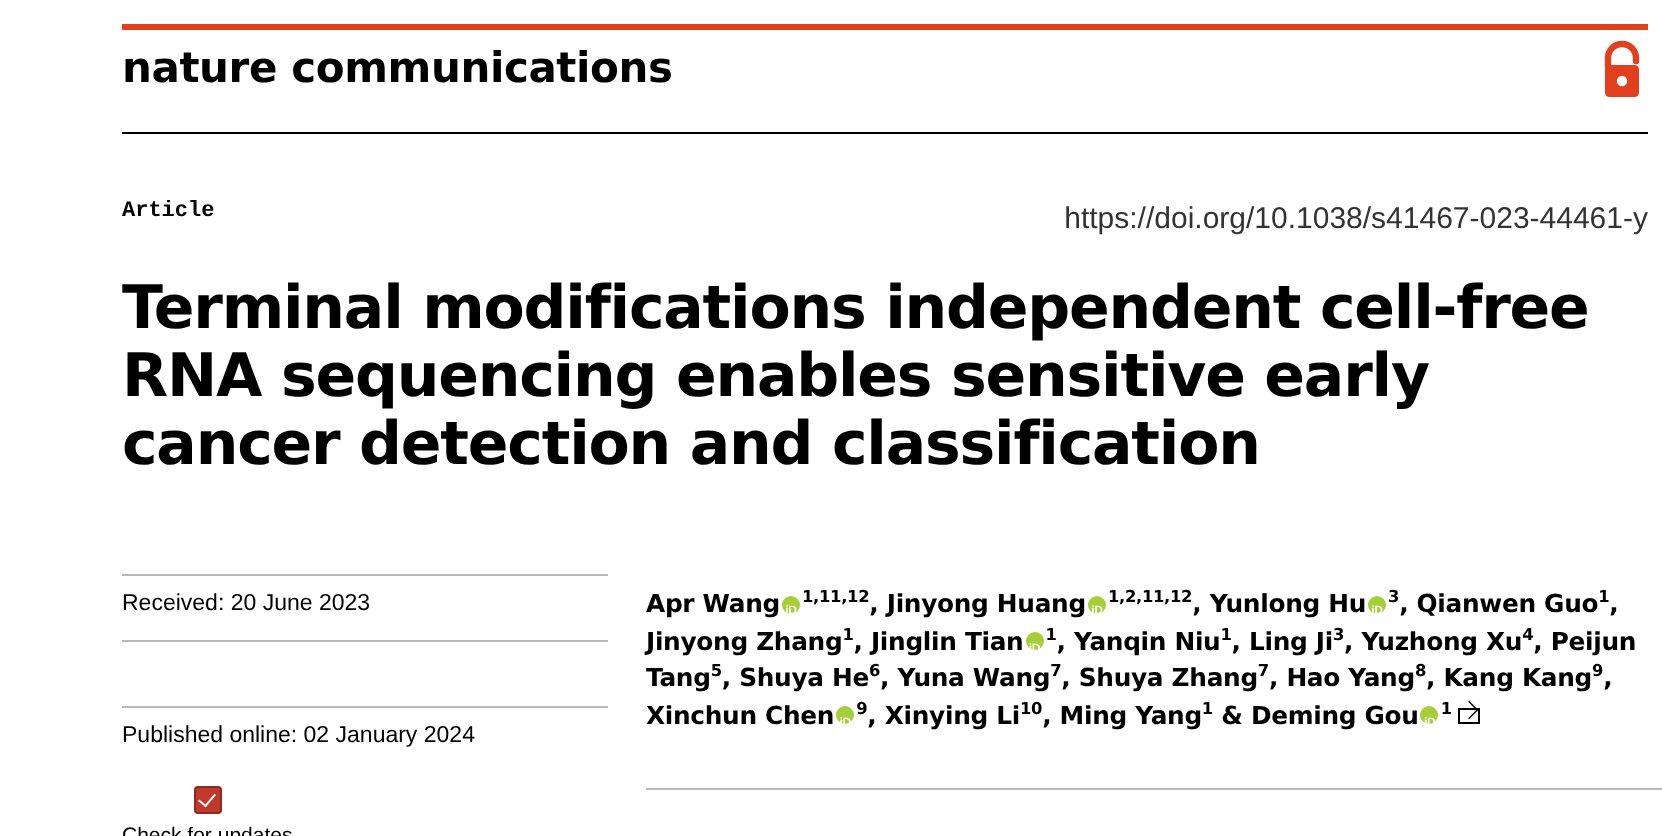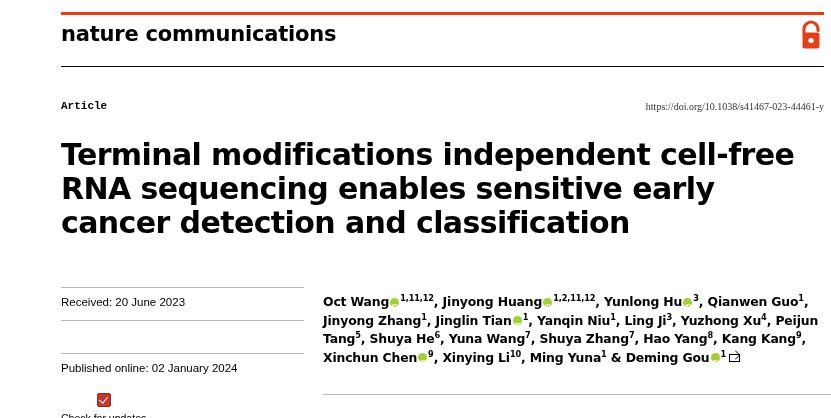--- a/index.html
+++ b/index.html
@@ -59,22 +59,22 @@
     left: 34px;
     top: 100px;
     font-family: Liberation Mono, monospace;
     font-size: 11px;
     font-weight: 700;
   }
   .doi {
     position: absolute;
     right: 34px;
     top: 101px;
-    font-family: Liberation Serif, serif;
-    font-size: 10px;
+    font-family: Liberation Sans, sans-serif;
+    font-size: 15px;
     color: #333;
   }
   .title {
     position: absolute;
     left: 34px;
     top: 118px;
     width: 770px;
     font-family: "DejaVu Sans", sans-serif;
     font-size: 30px;
     line-height: 34px;
@@ -247,21 +247,21 @@
   <div class="meta-rule-mid"></div>
   <div class="meta-rule-bot"></div>
   <div class="meta-item meta-published">Published online: 02 January 2024</div>
 
   <div class="check-updates">
     <span class="check-badge"></span>
     <span>Check for updates</span>
   </div>
 
   <div class="authors">
-    <span>Oct Wang</span><span class="orcid"></span><sup>1,11,12</sup>, <span>Jinyong Huang</span><span class="orcid"></span><sup>1,2,11,12</sup>, <span>Yunlong Hu</span><span class="orcid"></span><sup>3</sup>, <span>Qianwen Guo</span><sup>1</sup>,
+    <span>Apr Wang</span><span class="orcid"></span><sup>1,11,12</sup>, <span>Jinyong Huang</span><span class="orcid"></span><sup>1,2,11,12</sup>, <span>Yunlong Hu</span><span class="orcid"></span><sup>3</sup>, <span>Qianwen Guo</span><sup>1</sup>,
     <span>Jinyong Zhang</span><sup>1</sup>, <span>Jinglin Tian</span><span class="orcid"></span><sup>1</sup>, <span>Yanqin Niu</span><sup>1</sup>, <span>Ling Ji</span><sup>3</sup>, <span>Yuzhong Xu</span><sup>4</sup>, <span>Peijun Tang</span><sup>5</sup>,
     <span>Shuya He</span><sup>6</sup>, <span>Yuna Wang</span><sup>7</sup>, <span>Shuya Zhang</span><sup>7</sup>, <span>Hao Yang</span><sup>8</sup>, <span>Kang Kang</span><sup>9</sup>,
-    <span>Xinchun Chen</span><span class="orcid"></span><sup>9</sup>, <span>Xinying Li</span><sup>10</sup>, <span>Ming Yuna</span><sup>1</sup> &amp; <span>Deming Gou</span><span class="orcid"></span><sup>1</sup><span class="envelope"></span>
+    <span>Xinchun Chen</span><span class="orcid"></span><sup>9</sup>, <span>Xinying Li</span><sup>10</sup>, <span>Ming Yang</span><sup>1</sup> &amp; <span>Deming Gou</span><span class="orcid"></span><sup>1</sup><span class="envelope"></span>
   </div>
 
   <div class="authors-rule"></div>
 
 </div>
 
 </body></html>

